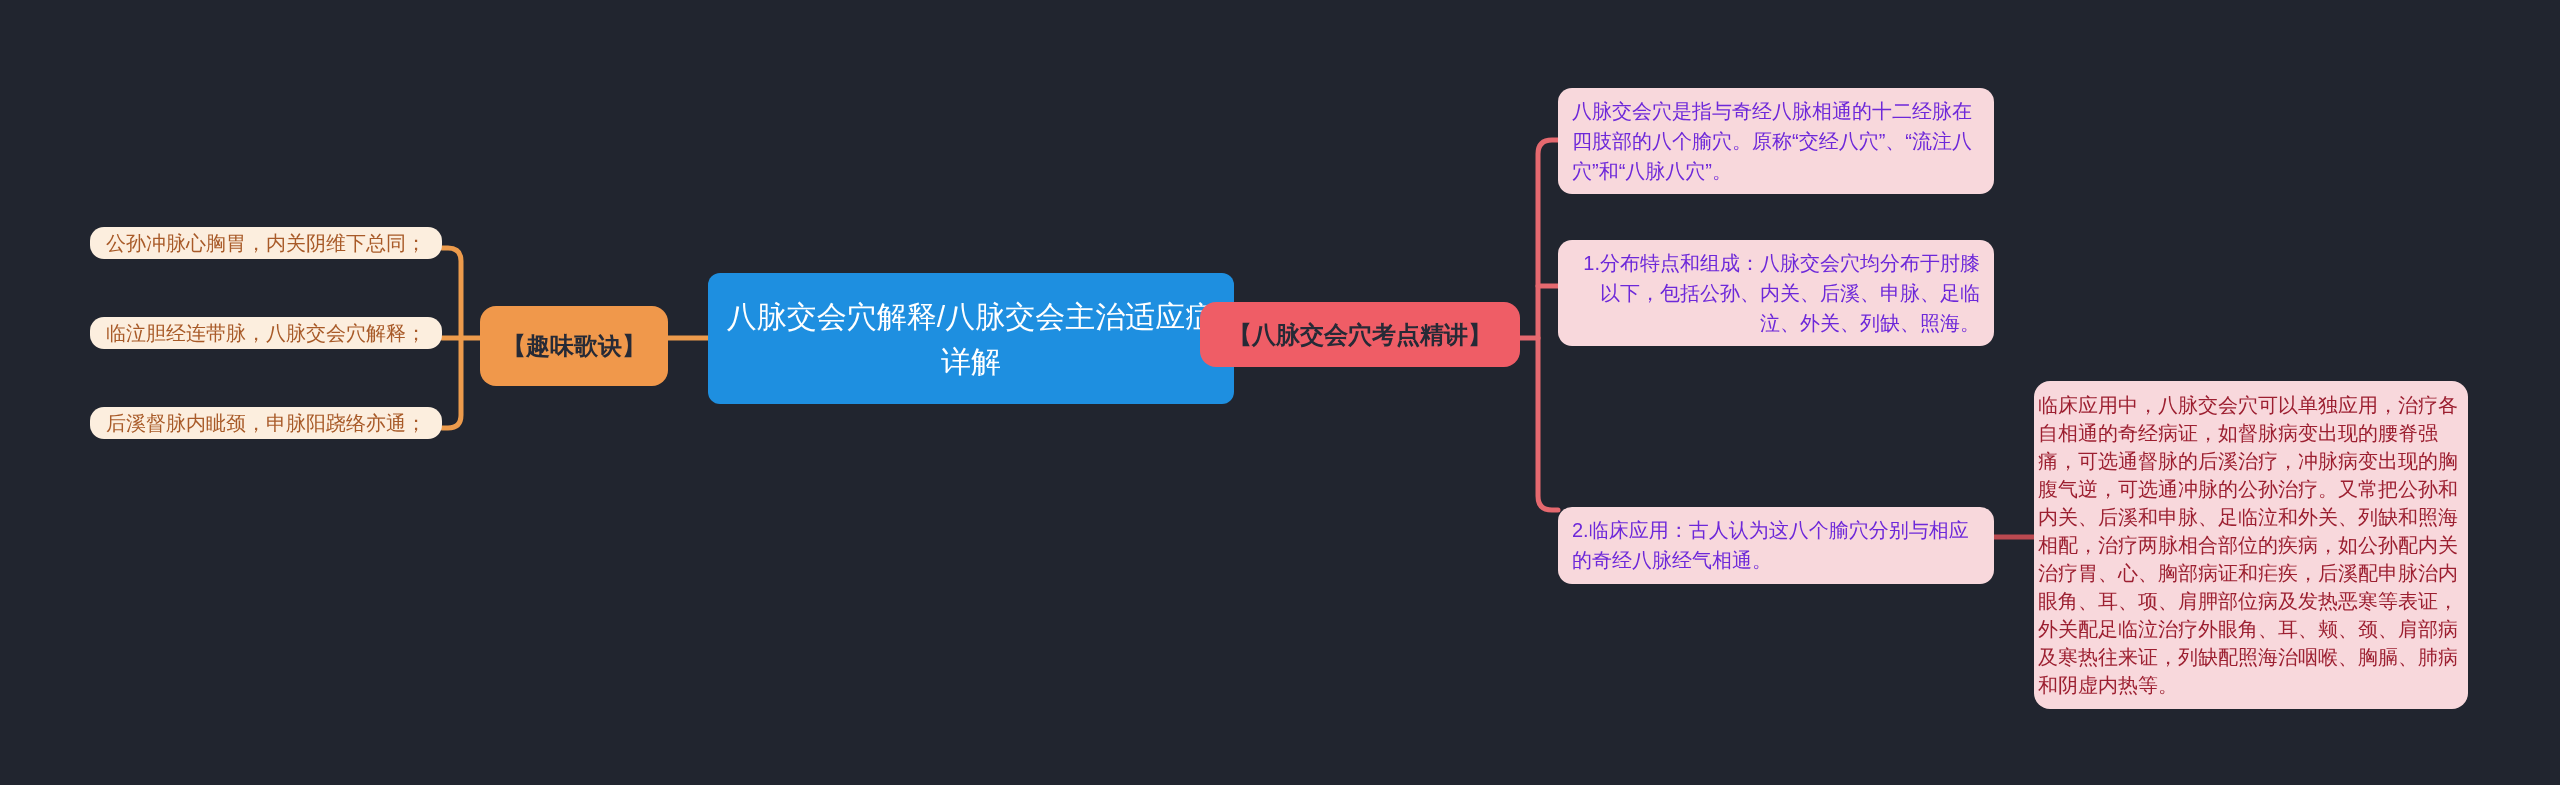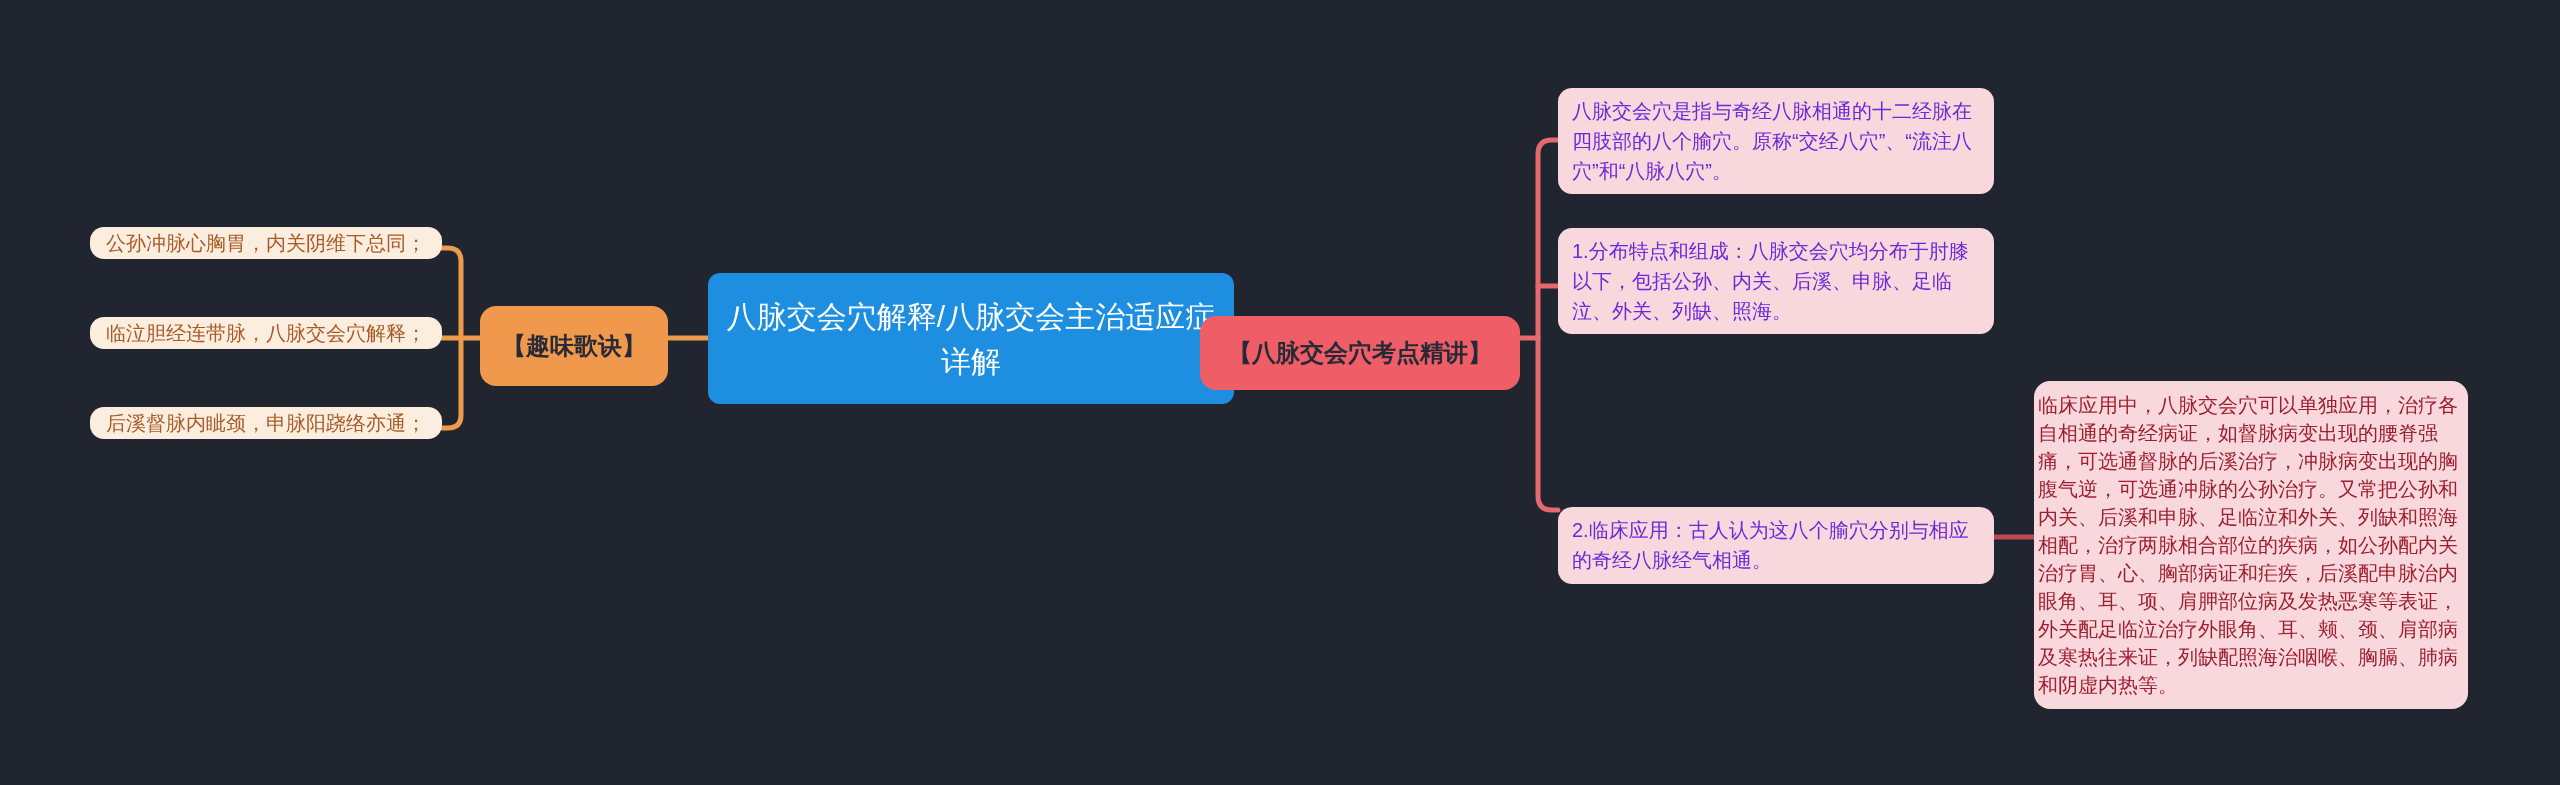--- a/index.html
+++ b/index.html
@@ -71,39 +71,39 @@
     font-size: 30px;
     line-height: 45px;
     text-align: center;
     display: flex;
     align-items: center;
     justify-content: center;
     padding: 0 14px;
   }
   
   .label-keypoints {
-    left: 1200px; top: 316px;
-    width: 320px; height: 74px;
+    left: 1200px; top: 302px;
+    width: 320px; height: 65px;
     background: #ef5d66;
     border-radius: 16px;
     font-size: 24px;
   }
   
   .point {
     left: 1558px;
     width: 436px;
     background: #f8d8dc;
     color: #6d28d9;
     border-radius: 14px;
     font-size: 20px;
     line-height: 30px;
     padding: 8px 14px;
   }
   .point.p1 { top: 88px;  min-height: 105px; }
-  .point.p2 { top: 228px; min-height: 95px; }
+  .point.p2 { top: 240px; min-height: 95px; text-align: right; }
   .point.p3 { top: 507px; min-height: 77px; }
   
   .detail {
     left: 2034px; top: 381px;
     width: 434px;
     min-height: 312px;
     background: #f8d8dc;
     color: #9c1f30;
     border-radius: 16px;
     font-size: 20px;

